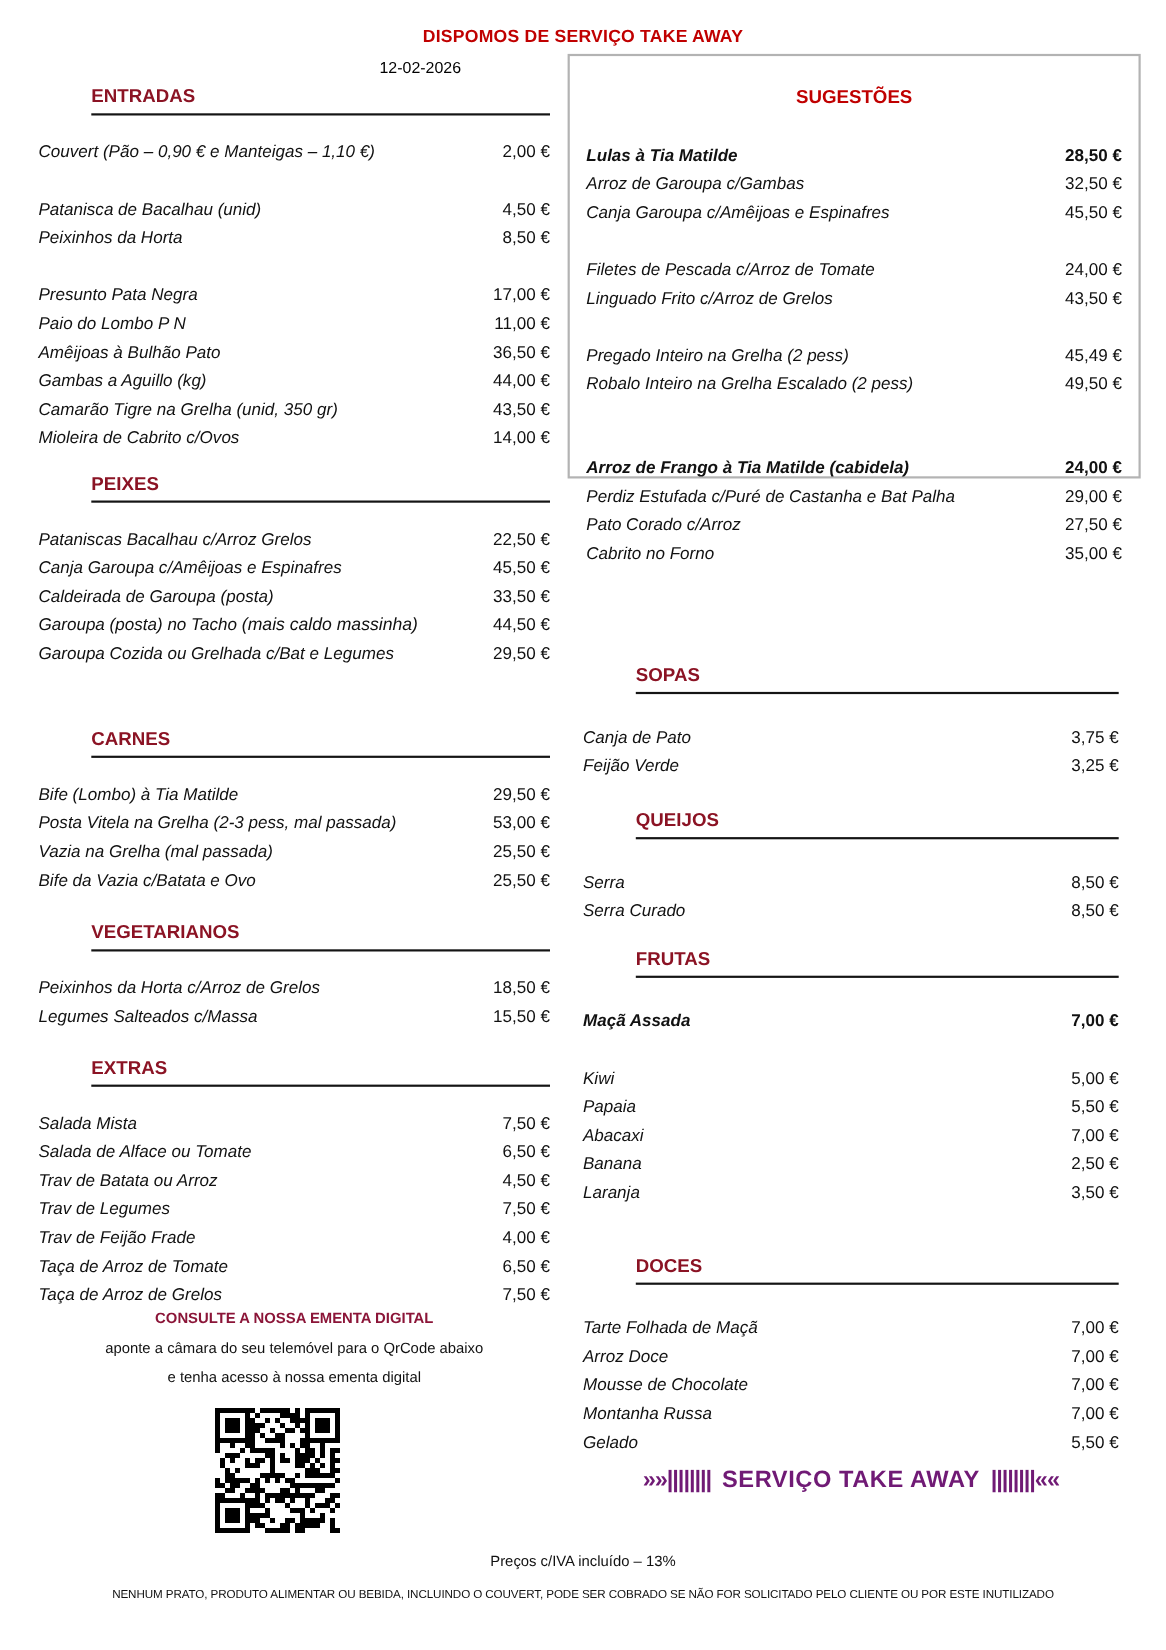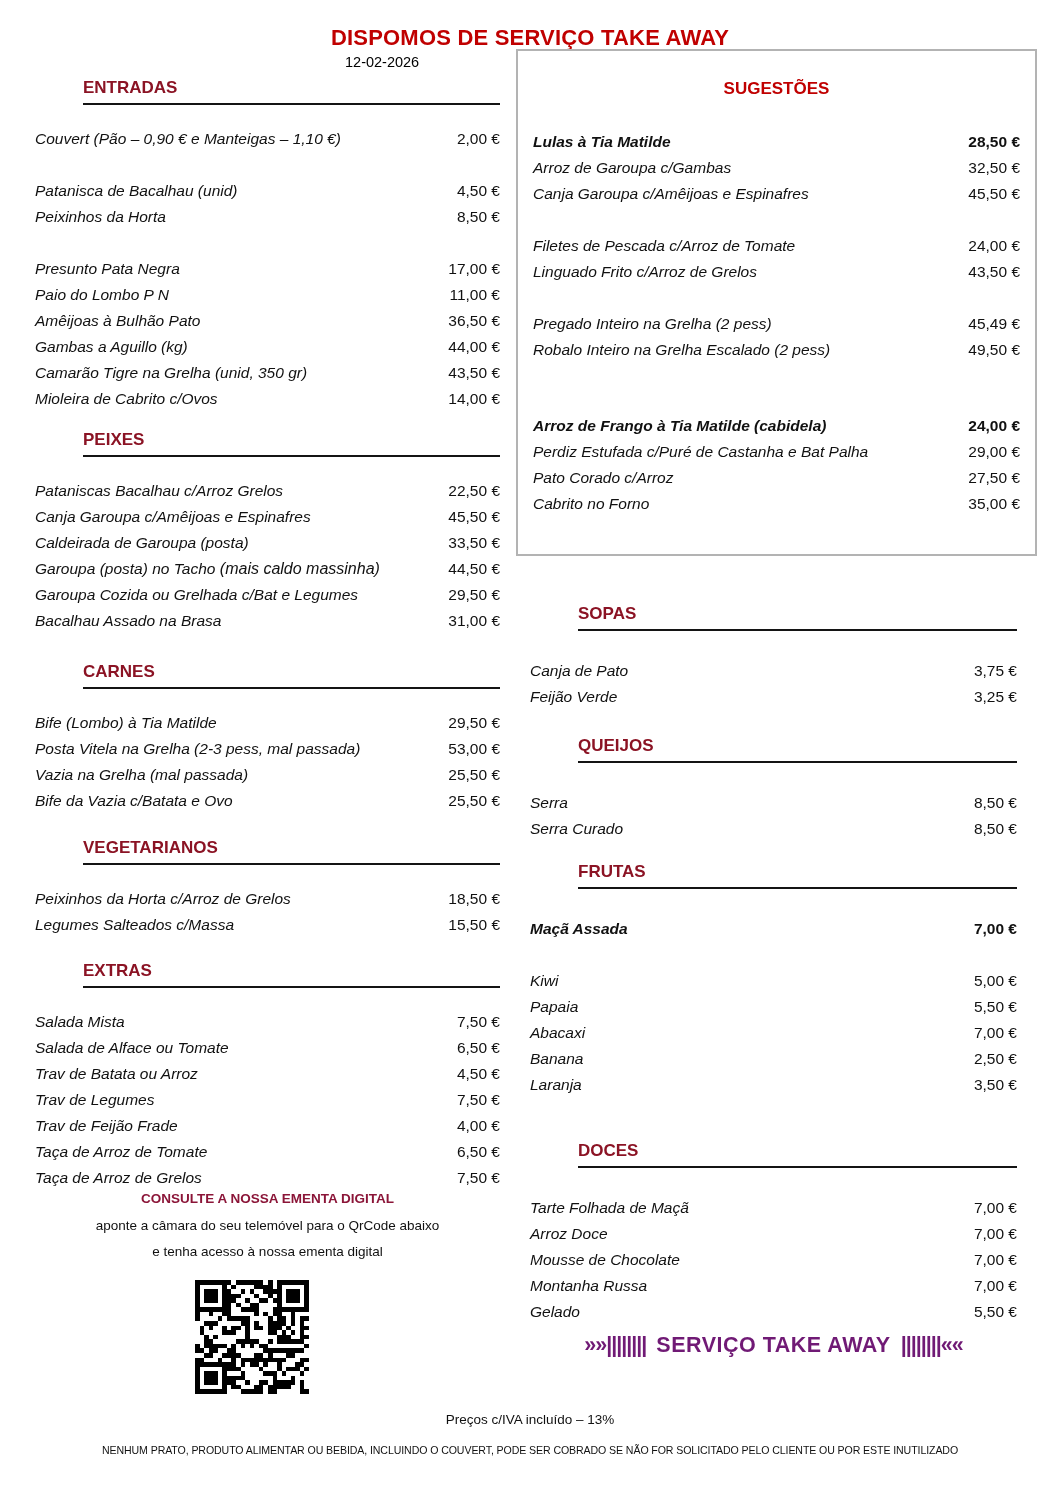--- a/index.html
+++ b/index.html
@@ -5,21 +5,21 @@
   html,body{margin:0;padding:0;}
   body{
     width:1060px;height:1500px;background:#ffffff;
     font-family:"Liberation Sans","DejaVu Sans",sans-serif;
     color:#111;position:relative;overflow:hidden;
   }
   .page{position:absolute;inset:0;}
 
   
   .main-title{position:absolute;top:25px;left:0;right:0;text-align:center;
-    font-size:22px;font-weight:bold;color:#C00000;letter-spacing:.2px;}
+    font-size:16px;font-weight:bold;color:#C00000;letter-spacing:.2px;}
   .menu-date{position:absolute;top:54px;left:345px;font-size:14.5px;color:#000000;}
 
   
   .menu-section{position:absolute;}
   .Lsec{left:35px;width:465px;}
   .Rsec{left:530px;width:487px;}
   .sec-header{font-size:17px;font-weight:bold;color:#8B1324;
     padding-bottom:5px;border-bottom:2.5px solid #141414;line-height:20px;margin-left:48px;}
   .group{margin-top:26px;}
   .Lsec .group.g0{margin-top:21px;}
@@ -32,21 +32,21 @@
   .iprice{text-align:right;padding-left:8px;}
 
   
   #sec-entradas{top:78px;} #sec-peixes{top:430px;} #sec-carnes{top:662px;}
   #sec-vegetarianos{top:838px;} #sec-extras{top:961px;}
   
   #sec-sopas{top:604px;} #sec-queijos{top:736px;}
   #sec-frutas{top:862px;} #sec-doces{top:1141px;}
 
   
-  .sug-box{position:absolute;left:516px;top:49px;width:521px;height:507px;
+  .sug-box{position:absolute;left:516px;top:49px;width:521px;height:386px;
     border:2px solid #b3b3b3;box-sizing:border-box;padding:0 15px;background:#fff;}
   .sug-title{margin-top:28px;text-align:center;font-size:17px;font-weight:bold;
     color:#C00000;line-height:20px;}
   .sug-box .group{margin-top:26px;}
   .sug-box .group.g0{margin-top:30px;}
   .sug-box .group.gap2{margin-top:50px;}
 
   
   .digital{position:absolute;left:35px;top:1190px;width:465px;text-align:center;}
   .digital-title{font-size:13.5px;font-weight:bold;color:#8B1538;line-height:18px;}
@@ -135,24 +135,20 @@
             <span class="iname">Caldeirada de Garoupa (posta)</span>
             <span class="iprice">33,50 €</span>
           </div>
           <div class="row">
             <span class="iname">Garoupa (posta) no Tacho<span class="inote"> (mais caldo massinha)</span></span>
             <span class="iprice">44,50 €</span>
           </div>
           <div class="row">
             <span class="iname">Garoupa Cozida ou Grelhada c/Bat e Legumes</span>
             <span class="iprice">29,50 €</span>
-          </div>
-          <div class="row">
-            <span class="iname">Bacalhau Assado na Brasa</span>
-            <span class="iprice">31,00 €</span>
           </div>
         </div>
       </section>
       <section class="menu-section Lsec" id="sec-carnes">
         <div class="sec-header">CARNES</div>
         <div class="group g0">
           <div class="row">
             <span class="iname">Bife (Lombo) à Tia Matilde</span>
             <span class="iprice">29,50 €</span>
           </div>

